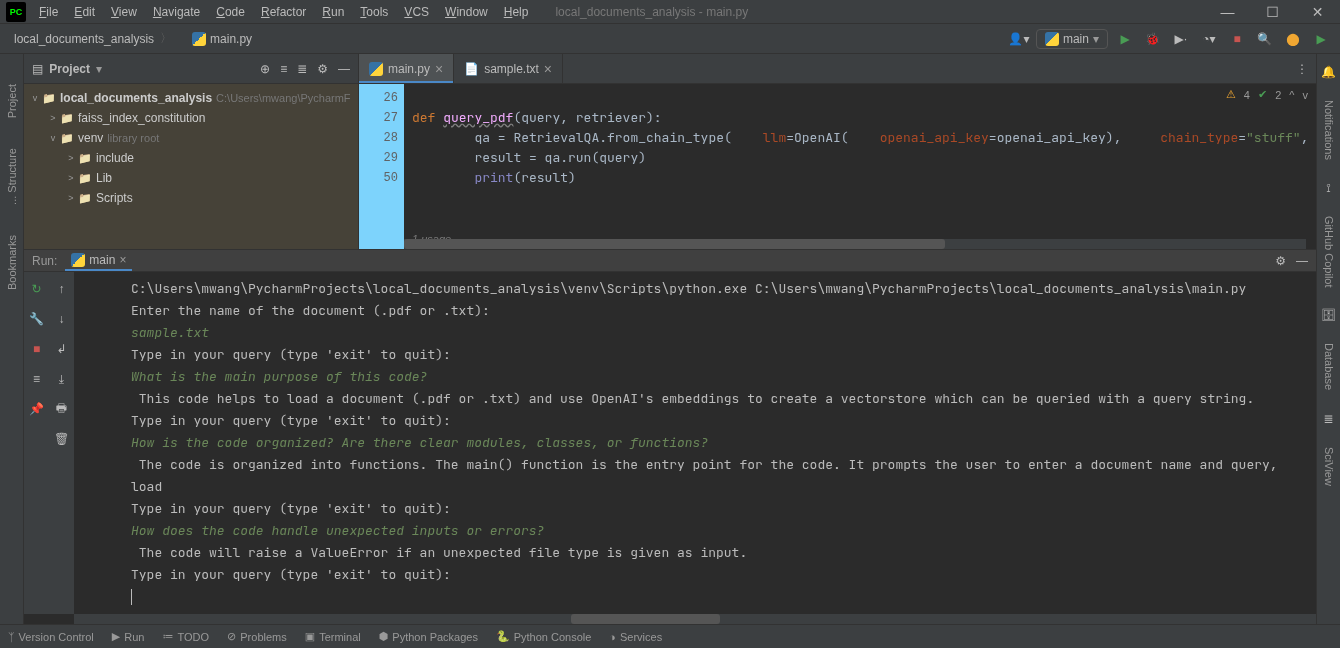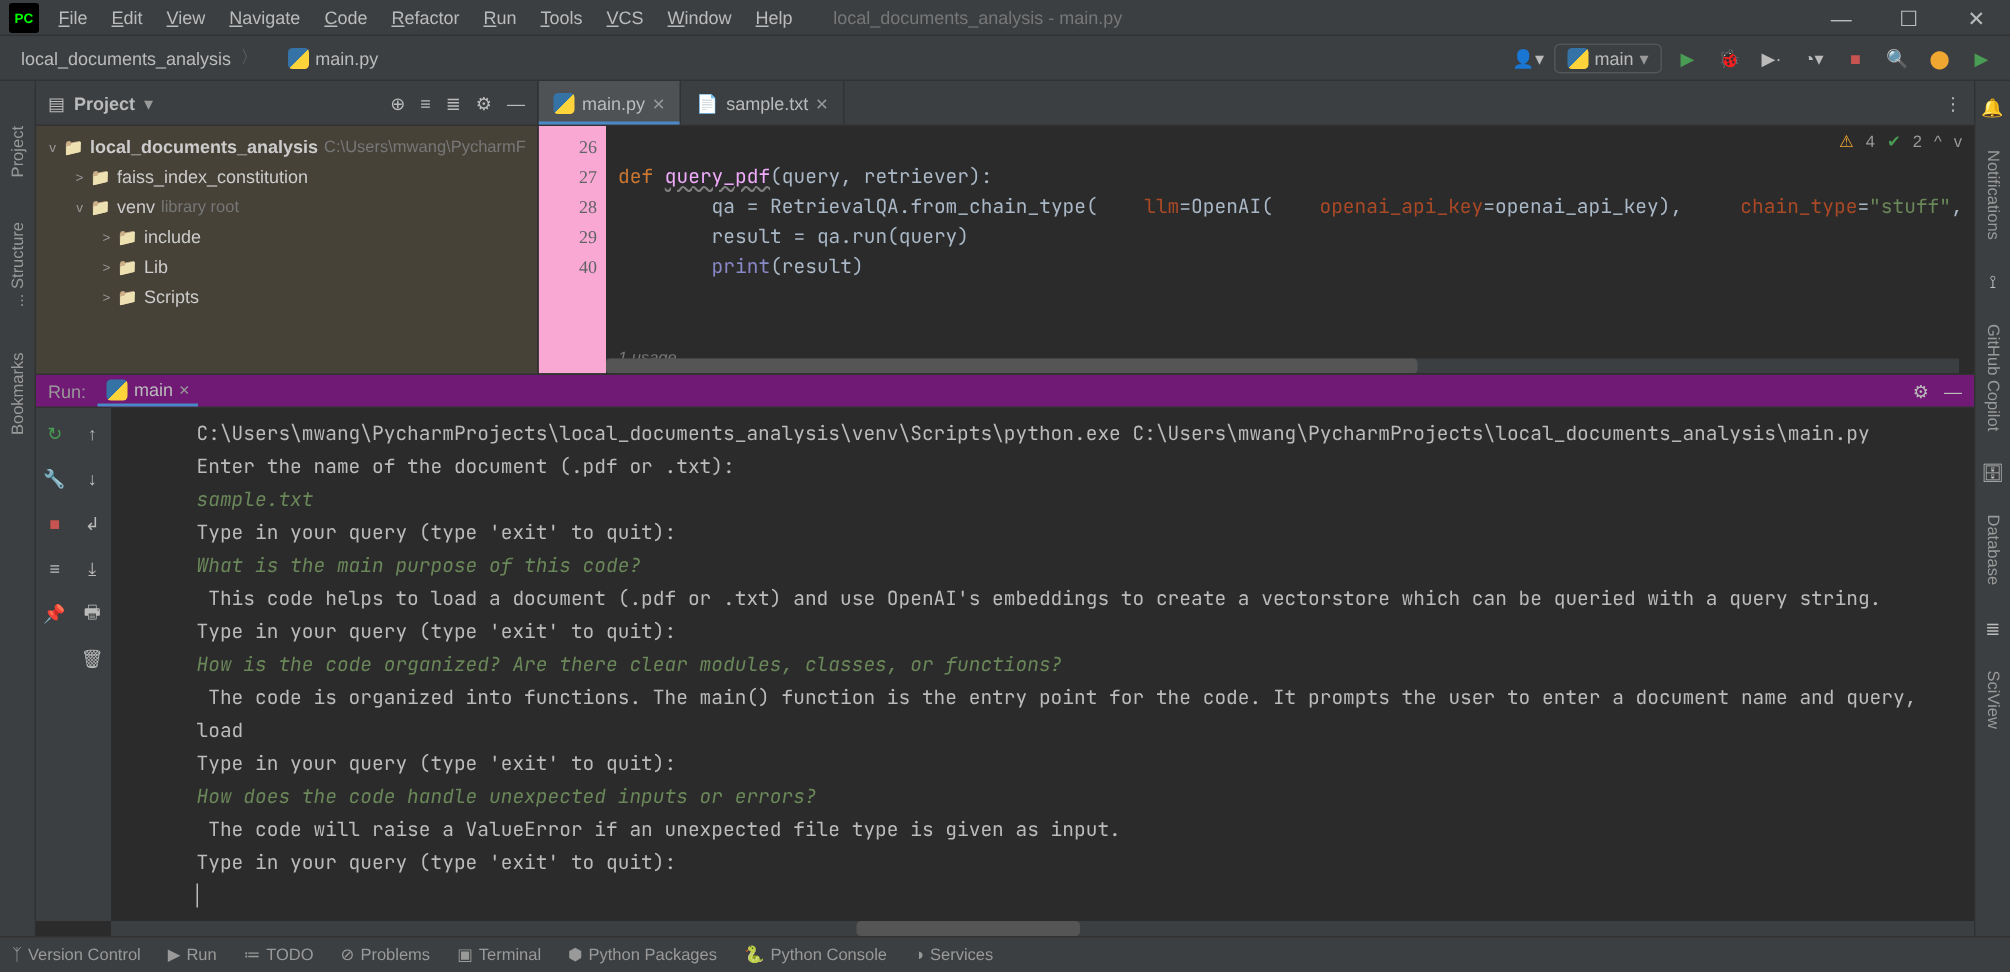--- a/index.html
+++ b/index.html
@@ -52,38 +52,38 @@
 .tree-row .hint { color: #777; margin-left: 4px; font-size: 11px; }
 
 .editor { flex: 1; background: #2b2b2b; display: flex; flex-direction: column; overflow: hidden; }
 .tabs { height: 30px; display: flex; align-items: stretch; background: #3c3f41; border-bottom: 1px solid #323232; }
 .tab { display: flex; align-items: center; gap: 5px; padding: 0 10px; border-right: 1px solid #323232; cursor: pointer; position: relative; }
 .tab.active { background: #4e5254; }
 .tab.active::after { content: ""; position: absolute; left: 0; right: 0; bottom: 0; height: 2px; background: #4a88c7; }
 .tab .close { color: #999; font-size: 14px; }
 .tabs .more { margin-left: auto; padding: 0 8px; display: flex; align-items: center; }
 .code-area { flex: 1; display: flex; overflow: hidden; position: relative; }
-.gutter { width: 45px; background: #f9a8d4; color: #606366; font-family: Liberation Serif, serif; font-size: 12px; text-align: right; padding: 4px 6px 0 0; line-height: 20px; }
+.gutter { width: 45px; background: #7dd3fc; color: #606366; font-family: Liberation Mono, monospace; font-size: 12px; text-align: right; padding: 4px 6px 0 0; line-height: 20px; }
 .code { flex: 1; font-family: "JetBrains Mono","Consolas",monospace; font-size: 13px; padding: 4px 0 0 8px; line-height: 20px; white-space: pre; overflow: hidden; color: #a9b7c6; }
 .kw { color: #cc7832; }
 .fn { color: #f0abfc; }
 .str { color: #6a8759; }
 .named { color: #aa4926; margin-left: 31px; }
 .builtin { color: #8888c6; }
 .und { text-decoration: underline wavy #808080; }
 .code-annot { position: absolute; top: 4px; right: 8px; display: flex; gap: 8px; align-items: center; color: #999; font-size: 11px; }
 .warn-ico { color: #f0a732; }
 .ok-ico { color: #499c54; }
 .usage { color: #787878; font-size: 11px; font-style: italic; position: absolute; left: 53px; bottom: 4px; }
 .hscroll { position: absolute; left: 45px; right: 10px; bottom: 0; height: 10px; background: #3c3f41; }
 .hscroll .thumb { position: absolute; left: 0; width: 60%; height: 100%; background: #555; border-radius: 3px; }
 
 
 .runpanel { flex: 1; display: flex; flex-direction: column; background: #2b2b2b; }
-.runheader { height: 22px; background: #701a75; border-bottom: 1px solid #323232; display: flex; align-items: center; padding: 0 8px; gap: 8px; }
+.runheader { height: 22px; background: #404040; border-bottom: 1px solid #323232; display: flex; align-items: center; padding: 0 8px; gap: 8px; }
 .runheader .rtitle { color: #999; }
 .runheader .rtab { display: flex; align-items: center; gap: 4px; padding: 2px 6px; border-bottom: 2px solid #4a88c7; }
 .runheader .rright { margin-left: auto; display: flex; gap: 10px; }
 .runbody { flex: 1; display: flex; overflow: hidden; }
 .runtools { width: 50px; background: #3c3f41; display: flex; flex-direction: column; }
 .runtools .col { display: flex; flex-direction: column; align-items: center; gap: 8px; padding-top: 6px; }
 .runtools .row2 { display: flex; }
 .runtools .row2 .col { width: 25px; }
 .runtools .tico { width: 22px; height: 22px; display: flex; align-items: center; justify-content: center; cursor: pointer; border-radius: 3px; }
 .console { flex: 1; font-family: "JetBrains Mono","Consolas",monospace; font-size: 13px; line-height: 22px; padding: 6px 10px; overflow: auto; white-space: pre-wrap; color: #bbb; margin-left: 47px; }
@@ -227,21 +227,21 @@
                 <span class="close">×</span>
               </div>
               <div class="more">⋮</div>
             </div>
           <div class="code-area">
             <div class="gutter" id="gutter">
                 <div>26</div>
                 <div>27</div>
                 <div>28</div>
                 <div>29</div>
-                <div>40</div>
+                <div>50</div>
               </div>
             <div class="code">
 <span class="kw">def </span><span class="fn und">query_pdf</span><span>(query, retriever):</span>
 <span>        qa = RetrievalQA.from_chain_type(</span><span class="named">llm</span><span>=OpenAI(</span><span class="named">openai_api_key</span><span>=openai_api_key), </span><span class="named">chain_type</span><span>=</span><span class="str">"stuff"</span><span>, </span><span class="named">retriever</span><span>=r</span>
 <span>        result = qa.run(query)</span>
 <span>        </span><span class="builtin">print</span><span>(result)</span>
 
             </div>
             <div class="code-annot">
               <span class="warn-ico">⚠</span>

